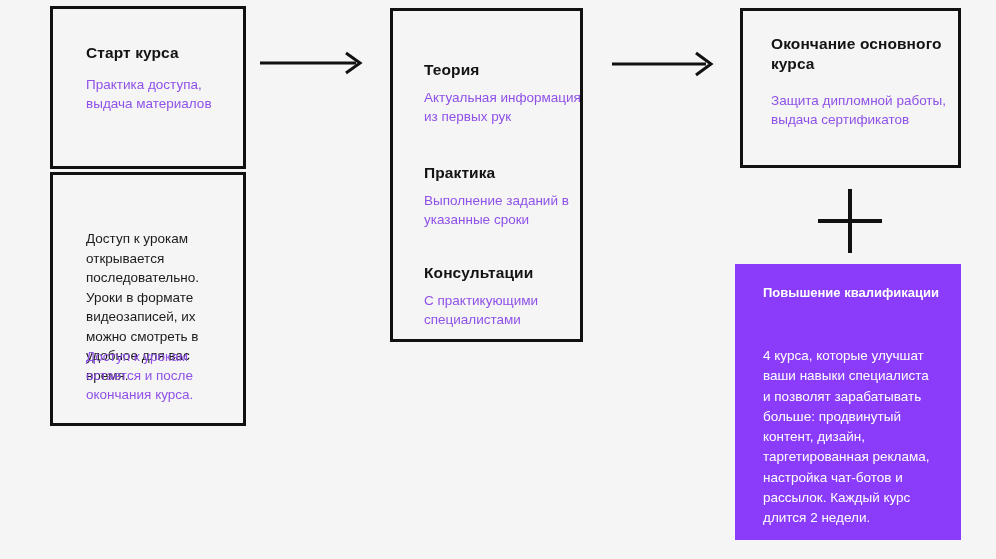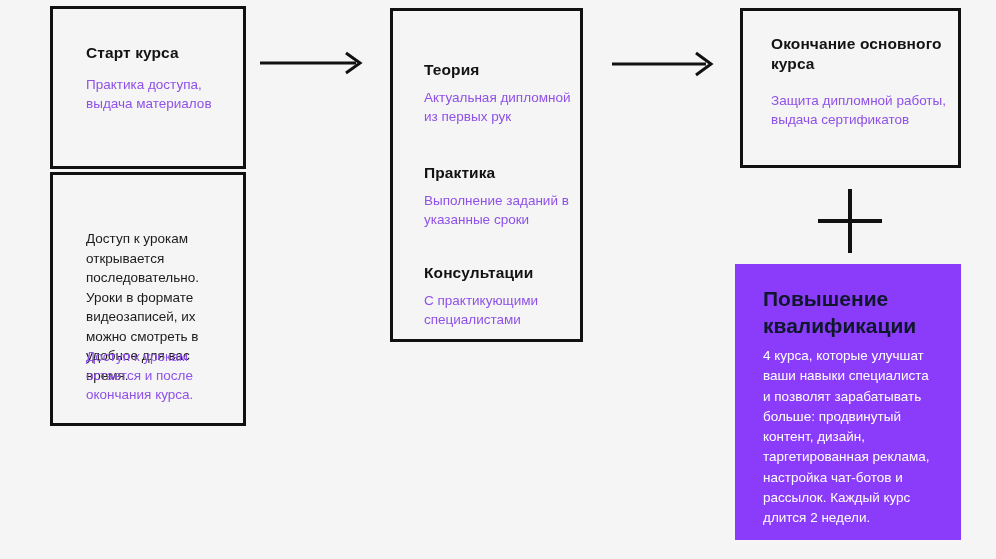--- a/index.html
+++ b/index.html
@@ -80,21 +80,21 @@
   #box-end .title { position: absolute; left: 28px; top: 23px; width: 180px; }
   #box-end .accent { position: absolute; left: 28px; top: 80px; width: 190px; }
 
   
   #box-purple {
     left: 735px; top: 264px; width: 226px; height: 276px;
     background: #8b3cfb;
   }
   #box-purple .title-w {
     position: absolute; left: 28px; top: 21px; width: 180px;
-    color: #0f172a; font-weight: bold; font-size: 21px; line-height: 1.3;
+    color: #ffffff; font-weight: bold; font-size: 13px; line-height: 1.3;
   }
   #box-purple .text-w {
     position: absolute; left: 28px; top: 82px; width: 176px;
     color: #ffffff; font-size: 13.5px; line-height: 1.5;
   }
 
   
   .arrow { position: absolute; }
   #arrow-1 { left: 258px; top: 48px; }
   #arrow-2 { left: 610px; top: 49px; }
@@ -118,21 +118,21 @@
   <div class="arrow" id="arrow-1">
     <svg width="110" height="30" viewBox="0 0 110 30" aria-hidden="true">
       <line x1="2" y1="15" x2="98" y2="15" stroke="#111111" stroke-width="3"></line>
       <polyline points="88,5 102,15 88,25" fill="none" stroke="#111111" stroke-width="3" stroke-linejoin="miter" stroke-linecap="butt"></polyline>
     </svg>
   </div>
 
   <div class="box" id="box-middle">
     <div class="blk b1">
       <div class="title">Теория</div>
-      <div class="accent">Актуальная дипломной из первых рук</div>
+      <div class="accent">Актуальная информация из первых рук</div>
     </div>
     <div class="blk b3">
       <div class="title">Консультации</div>
       <div class="accent">С практикующими специалистами</div>
     </div>
     <div class="blk b2">
       <div class="title">Практика</div>
       <div class="accent">Выполнение заданий в указанные сроки</div>
     </div>
   </div>

